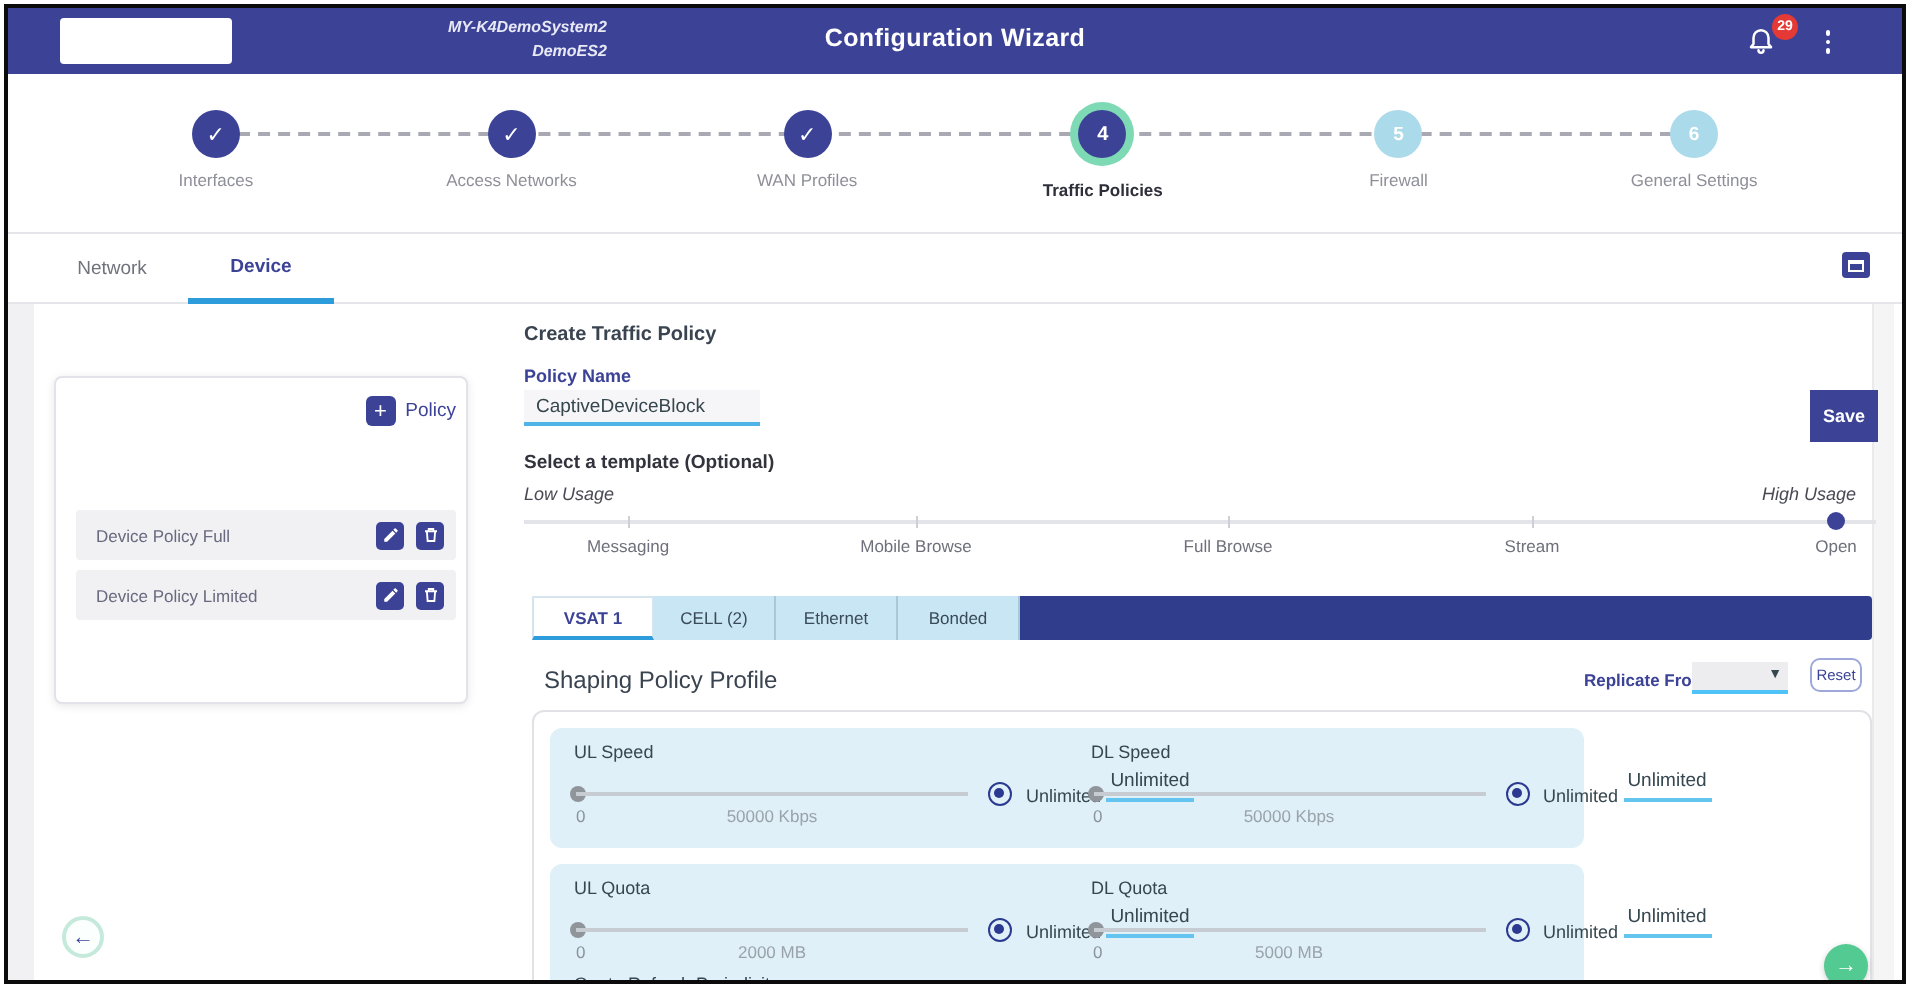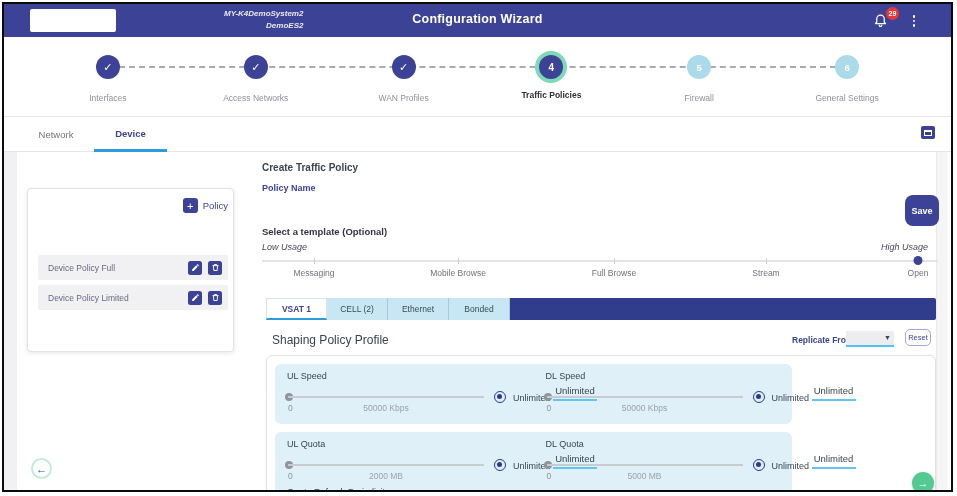--- a/index.html
+++ b/index.html
@@ -20,21 +20,21 @@
   
   .stepper { position:absolute; left:0; top:33px; width:100%; height:79px; background:#fff; }
   .step-connector { position:absolute; left:105px; right:105px; top:29px; border-top:2px dashed #A9A9B4; }
   .steps-row { position:absolute; left:30px; right:30px; top:0; height:100%; display:flex; }
   .step { flex:1; position:relative; display:flex; flex-direction:column; align-items:center; cursor:pointer; }
   .step-circle { position:relative; margin-top:18px; width:24px; height:24px; border-radius:50%; display:flex; align-items:center; justify-content:center; color:#fff; z-index:2; }
   .step-circle.completed { background:#3C4397; font-size:11px; }
   .step-circle.completed::after { content:"✓"; }
   .step-circle.active { background:#3C4397; font-size:10px; font-weight:bold; box-shadow:0 0 0 4px #7ED9B5; }
   .step-circle.upcoming { background:#ABDAEB; font-size:9.5px; font-weight:bold; }
-  .step-label { margin-top:14px; font-size:8.5px; color:#8F8F99; }
+  .step-label { margin-top:6px; font-size:8.5px; color:#8F8F99; }
   .step.is-active .step-label { color:#2F2F3A; font-weight:bold; margin-top:11px; }
 
   
   .view-tabbar { position:absolute; left:0; top:112px; width:100%; height:36px; background:#fff; border-top:1px solid #E6E6EA; border-bottom:1px solid #E6E6EA; }
   .vtab { position:absolute; top:0; height:35px; display:flex; align-items:center; justify-content:center; font-size:9.5px; cursor:pointer; }
   .vtab-network { left:14px; width:76px; color:#72727C; }
   .vtab-device { left:90px; width:73px; color:#3C4397; font-weight:bold; border-bottom:3px solid #2D9CDB; }
   .panel-icon { position:absolute; right:16px; top:9px; width:14px; height:13px; background:#3C4397; border-radius:2px; display:flex; align-items:center; justify-content:center; cursor:pointer; }
   .panel-icon i { display:block; width:8px; height:6px; border:1px solid #fff; border-top-width:2px; }
 
@@ -50,21 +50,21 @@
   .add-label { font-size:9.5px; color:#3C4397; }
   .policy-row { position:absolute; left:10px; right:5px; height:25px; background:#F1F1F4; border-radius:2px; display:flex; align-items:center; cursor:pointer; }
   .policy-row .pname { flex:1; padding-left:10px; font-size:8.5px; color:#69697F; }
   .icon-btn { width:14px; height:14px; background:#3C4397; border-radius:2.5px; margin-right:6px; display:flex; align-items:center; justify-content:center; cursor:pointer; }
   .icon-btn svg { width:9px; height:9px; }
 
   
   .form-title { position:absolute; left:258px; top:158px; font-size:10px; font-weight:bold; color:#3A4450; }
   .field-label { position:absolute; left:258px; top:179px; font-size:9px; font-weight:bold; color:#3C4397; }
   .name-input { position:absolute; left:258px; top:191px; width:118px; height:18px; background:#F6F6F8; border:none; border-bottom:2px solid #4FB3E8; font-size:9.5px; color:#37474F; padding:0 6px; font-family:"Liberation Sans", sans-serif; }
-  .save-btn { position:absolute; left:901px; top:191px; width:34px; height:31px; background:#3C4397; color:#fff; border:none; border-radius:8px; font-size:9px; font-weight:bold; cursor:pointer; font-family:"Liberation Sans", sans-serif; }
+  .save-btn { position:absolute; left:901px; top:191px; width:34px; height:26px; background:#3C4397; color:#fff; border:none; border-radius:0; font-size:9px; font-weight:bold; cursor:pointer; font-family:"Liberation Sans", sans-serif; }
 
   
   .tmpl-label { position:absolute; left:258px; top:222px; font-size:9.5px; font-weight:bold; color:#33333D; }
   .usage-low { position:absolute; left:258px; top:238px; font-size:9px; font-style:italic; color:#4A4A55; }
   .usage-high { position:absolute; right:23px; top:238px; font-size:9px; font-style:italic; color:#4A4A55; }
   .tmpl-slider { position:absolute; left:258px; top:255px; width:676px; height:4px; }
   .tmpl-track { position:absolute; left:0; right:0; top:1px; height:2px; background:#E3E3EA; }
   .tmpl-tick { position:absolute; top:-1px; width:1px; height:6px; background:#CFCFD8; }
   .tmpl-thumb { position:absolute; top:-3px; width:9px; height:9px; border-radius:50%; background:#3C4397; transform:translateX(-50%); cursor:pointer; }
   .tmpl-opt { position:absolute; top:264px; transform:translateX(-50%); font-size:8.5px; color:#70707C; white-space:nowrap; cursor:pointer; }
@@ -200,20 +200,21 @@
       <span class="icon-btn">
           <svg viewBox="0 0 24 24" fill="none" stroke="#ffffff" stroke-width="2.5">
             <path d="M4 7h16M9 7V4h6v3M6.5 7l1 13h9l1-13"></path>
           </svg>
         </span>
     </div>
   </div>
 
   <div class="form-title">Create Traffic Policy</div>
   <div class="field-label">Policy Name</div>
+  <input class="name-input" type="text" value="CaptiveDeviceBlock" style="">
   <button class="save-btn">Save</button>
 
   <div class="tmpl-label">Select a template (Optional)</div>
   <div class="usage-low">Low Usage</div>
   <div class="usage-high">High Usage</div>
   <div class="tmpl-slider">
     <div class="tmpl-track"></div>
     <div class="tmpl-tick" style="left:7.7%;"></div>
     <div class="tmpl-tick" style="left:29%;"></div>
     <div class="tmpl-tick" style="left:52%;"></div>

